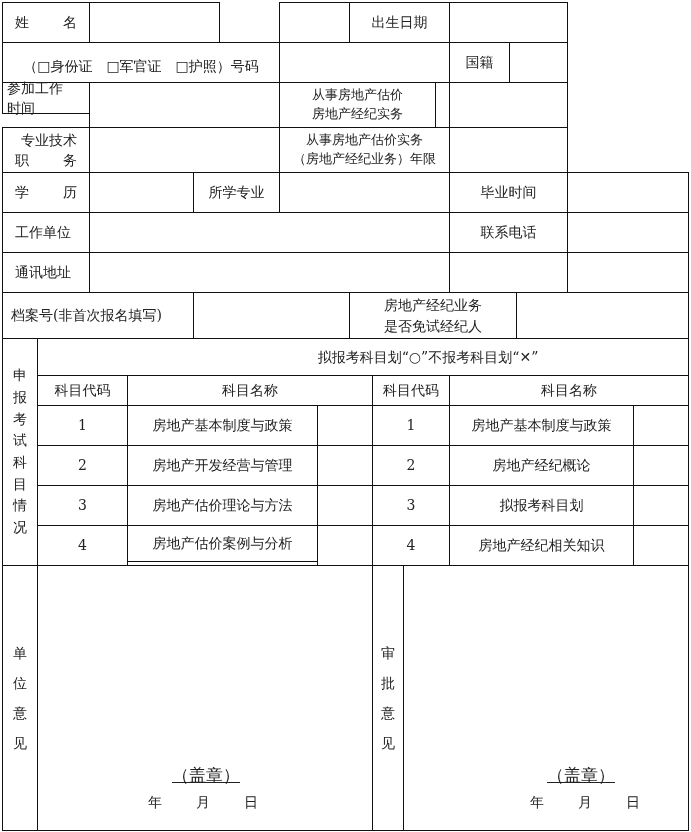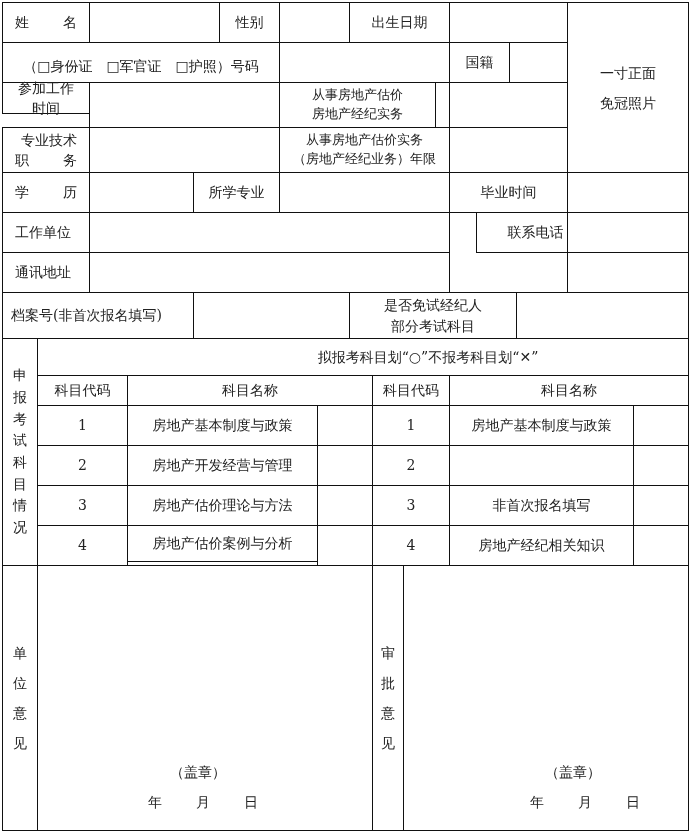--- a/index.html
+++ b/index.html
@@ -10,60 +10,53 @@
           display: flex; align-items: center; justify-content: center;
           font-size: 14px; line-height: 1.45; text-align: center; background: #fff; }
   .cell.left { justify-content: flex-start; padding-left: 12px; text-align: left; }
   .cell.spread { justify-content: space-between; padding: 0 12px; }
   .two { display: flex; flex-direction: column; }
   .two span { display: block; }
   .vert { flex-direction: column; line-height: 1.55; font-size: 14px; }
   .vert span { display: block; }
   .vert-wide { flex-direction: column; }
   .vert-wide span { display: block; line-height: 30px; font-size: 14px; }
-  .stamp { position: absolute; text-align: left; font-size: 14px; }
+  .stamp { position: absolute; text-align: right; font-size: 17px; text-decoration: underline; }
   .date { position: absolute; font-size: 14px; display: flex; }
   .date span { display: inline-block; }
   .xmark { font-family: "DejaVu Sans", sans-serif; font-weight: bold; }
   .input { background: #fff; cursor: text; }
 </style>
 </head>
 <body>
 
 <div class="form">
 
   <div class="cell spread" style="left:2px;top:2px;width:88px;height:41px;">
     <span>姓</span>
     <span>名</span>
   </div>
   <div class="cell input" style="left:89px;top:2px;width:131px;height:41px;"></div>
-  <div class="cell" style="left:219px;top:2px;width:61px;height:41px;">
-      <span>性别</span>
-    </div>
   <div class="cell input" style="left:279px;top:2px;width:71px;height:41px;"></div>
   <div class="cell" style="left:349px;top:2px;width:101px;height:41px;">
       <span>出生日期</span>
     </div>
   <div class="cell input" style="left:449px;top:2px;width:119px;height:41px;"></div>
 
-  <div class="cell two" style="left:567px;top:2px;width:122px;height:171px;">
-    <span style="line-height:30px;">一寸正面</span>
-    <span style="line-height:30px;">免冠照片</span>
-  </div>
 
   <div class="cell" style="left:2px;top:42px;width:278px;height:48px;">
       <span>（□身份证　□军官证　□护照）号码</span>
     </div>
   <div class="cell input" style="left:279px;top:42px;width:171px;height:41px;"></div>
   <div class="cell" style="left:449px;top:42px;width:61px;height:41px;">
       <span>国籍</span>
     </div>
   <div class="cell input" style="left:509px;top:42px;width:59px;height:41px;"></div>
 
-  <div class="cell two" style="left:2px;top:82px;width:88px;height:32px;align-items:center;padding:0 4px;">
+  <div class="cell two" style="left:2px;top:82px;width:88px;height:32px;align-items:flex-start;padding:0 4px;">
     <span style="text-align:left;">参加工作</span>
     <span style="display:flex;justify-content:space-between;">
       <span>时</span>
       <span>间</span>
     </span>
   </div>
   <div class="cell input" style="left:89px;top:82px;width:191px;height:46px;"></div>
   <div class="cell two" style="left:279px;top:82px;width:157px;height:46px;font-size:13px;">
     <span>从事房地产估价</span>
     <span>房地产经纪实务</span>
@@ -95,41 +88,41 @@
   <div class="cell input" style="left:279px;top:172px;width:171px;height:41px;"></div>
   <div class="cell" style="left:449px;top:172px;width:119px;height:41px;">
       <span>毕业时间</span>
     </div>
   <div class="cell input" style="left:567px;top:172px;width:122px;height:41px;"></div>
 
   <div class="cell left" style="left:2px;top:212px;width:88px;height:41px;">
       <span>工作单位</span>
     </div>
   <div class="cell input" style="left:89px;top:212px;width:361px;height:41px;"></div>
-  <div class="cell" style="left:476px;top:212px;width:119px;height:41px;">
+  <div class="cell" style="left:449px;top:212px;width:119px;height:41px;">
       <span>联系电话</span>
     </div>
   <div class="cell input" style="left:567px;top:212px;width:122px;height:41px;"></div>
 
   <div class="cell left" style="left:2px;top:252px;width:88px;height:41px;">
       <span>通讯地址</span>
     </div>
   <div class="cell input" style="left:89px;top:252px;width:361px;height:41px;"></div>
   <div class="cell" style="left:465px;top:252px;width:119px;height:41px;margin-top:40px;">
       <span>邮政编码</span>
     </div>
   <div class="cell input" style="left:567px;top:252px;width:122px;height:41px;"></div>
 
   <div class="cell left" style="left:2px;top:292px;width:192px;height:47px;padding-left:8px;">
       <span>档案号(非首次报名填写)</span>
     </div>
   <div class="cell input" style="left:193px;top:292px;width:157px;height:47px;"></div>
   <div class="cell two" style="left:349px;top:292px;width:168px;height:47px;">
+    <span>房地产经纪业务</span>
     <span>是否免试经纪人</span>
-    <span>部分考试科目</span>
   </div>
   <div class="cell input" style="left:516px;top:292px;width:173px;height:47px;"></div>
 
   <div class="cell vert" style="left:2px;top:338px;width:36px;height:228px;">
     <span>申</span>
     <span>报</span>
     <span>考</span>
     <span>试</span>
     <span>科</span>
     <span>目</span>
@@ -174,34 +167,37 @@
   <div class="cell" style="left:37px;top:445px;width:91px;height:41px;">
       <span>2</span>
     </div>
   <div class="cell" style="left:127px;top:445px;width:191px;height:41px;">
       <span>房地产开发经营与管理</span>
     </div>
   <div class="cell input" style="left:317px;top:445px;width:56px;height:41px;"></div>
   <div class="cell" style="left:372px;top:445px;width:78px;height:41px;">
       <span>2</span>
     </div>
+  <div class="cell" style="left:449px;top:445px;width:185px;height:41px;">
+      <span>房地产经纪概论</span>
+    </div>
   <div class="cell input" style="left:633px;top:445px;width:56px;height:41px;"></div>
 
   <div class="cell" style="left:37px;top:485px;width:91px;height:41px;">
       <span>3</span>
     </div>
   <div class="cell" style="left:127px;top:485px;width:191px;height:41px;">
       <span>房地产估价理论与方法</span>
     </div>
   <div class="cell input" style="left:317px;top:485px;width:56px;height:41px;"></div>
   <div class="cell" style="left:372px;top:485px;width:78px;height:41px;">
       <span>3</span>
     </div>
   <div class="cell" style="left:449px;top:485px;width:185px;height:41px;">
-      <span>非首次报名填写</span>
+      <span>拟报考科目划</span>
     </div>
   <div class="cell input" style="left:633px;top:485px;width:56px;height:41px;"></div>
 
   <div class="cell" style="left:37px;top:525px;width:91px;height:41px;">
       <span>4</span>
     </div>
   <div class="cell" style="left:127px;top:525px;width:191px;height:37px;">
       <span>房地产估价案例与分析</span>
     </div>
   <div class="cell input" style="left:317px;top:525px;width:56px;height:41px;"></div>

